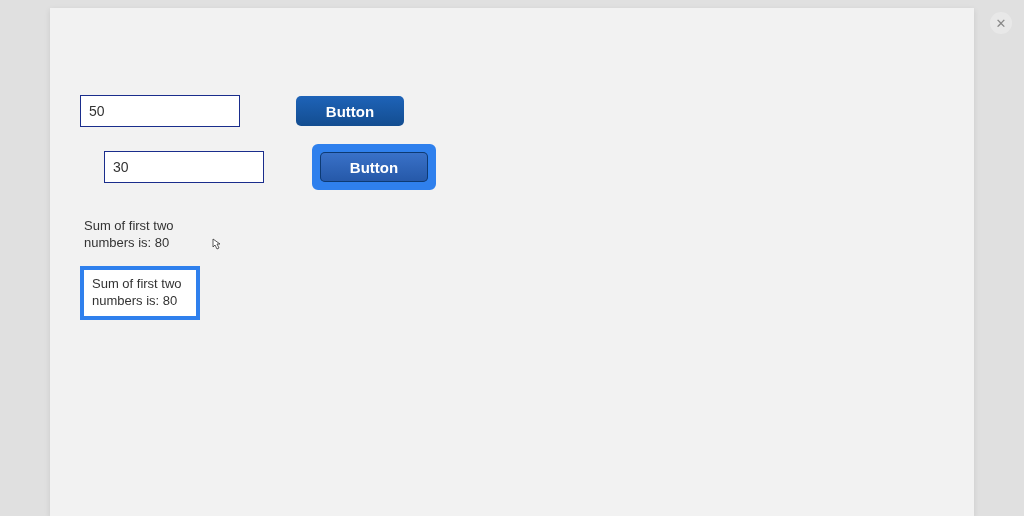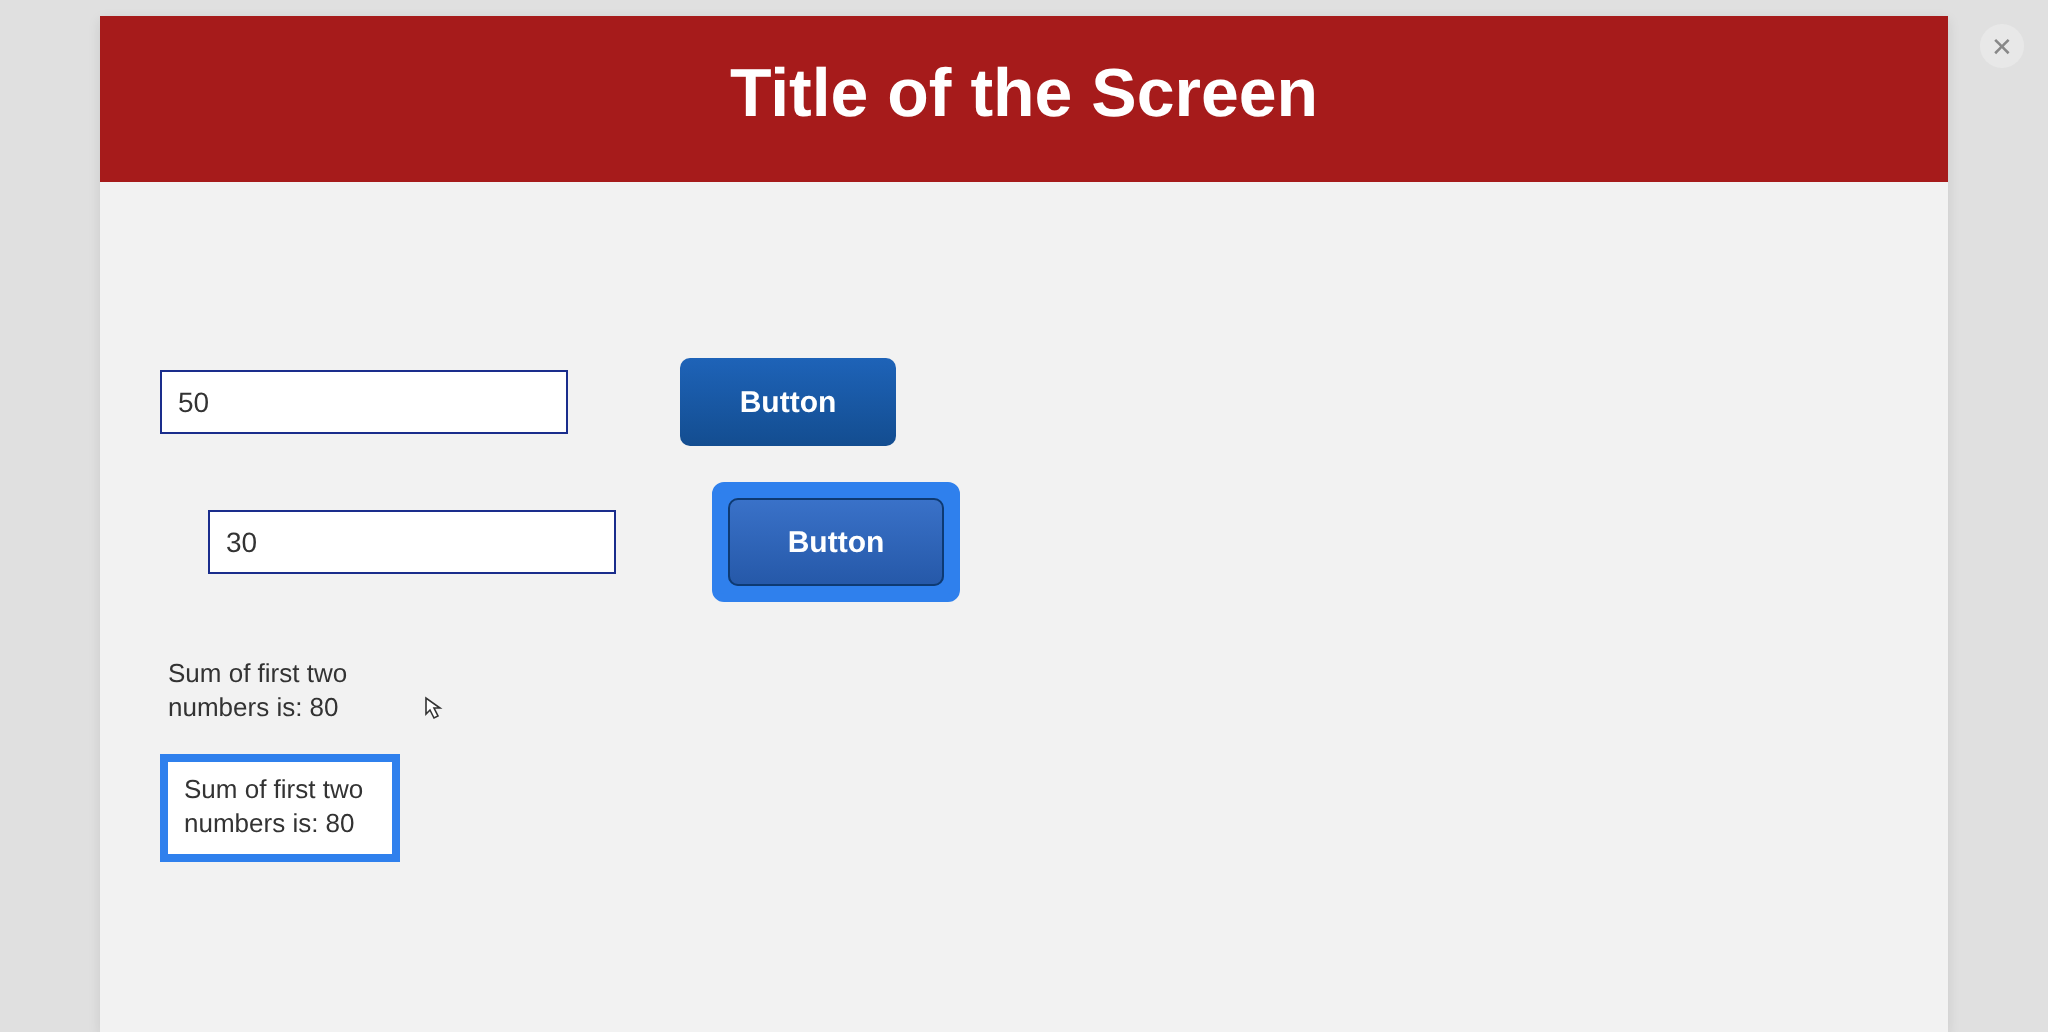--- a/index.html
+++ b/index.html
@@ -37,41 +37,41 @@
       padding: 30px 30px 0 30px;
     }
     .row {
       display: flex;
       align-items: center;
       margin-top: 40px;
     }
     .row.first { margin-top: 50px; }
     .row.second { margin-top: 10px; margin-left: 24px; }
     .input {
-      width: 204px;
+      width: 160px;
       height: 32px;
       border: 1.5px solid #1a2d8c;
       background: #fff;
       font-size: 14px;
       padding: 0 8px;
       color: #333;
     }
     .btn-wrap {
       margin-left: 48px;
       padding: 4px;
       border: 4px solid transparent;
       border-radius: 6px;
     }
     .btn-wrap.highlight {
       border-color: #2f80ed;
       background: #2f80ed;
     }
     .btn {
       width: 108px;
-      height: 44px;
+      height: 30px;
       background: #1658a8;
       background: linear-gradient(180deg, #1e63b8 0%, #134d90 100%);
       color: #fff;
       font-weight: 700;
       font-size: 15px;
       border: none;
       border-radius: 5px;
       cursor: pointer;
       display: flex;
       align-items: center;
@@ -120,21 +120,20 @@
       align-items: center;
       justify-content: center;
       font-size: 13px;
       cursor: pointer;
     }
   </style>
 </head>
 <body>
 
 <div class="panel">
-  <div class="header">Title of the Screen</div>
 
   <div class="content">
 
     <div class="row first">
       <input class="input" value="50" style="">
       <div class="btn-wrap">
         <button class="btn">Button</button>
       </div>
     </div>
 

